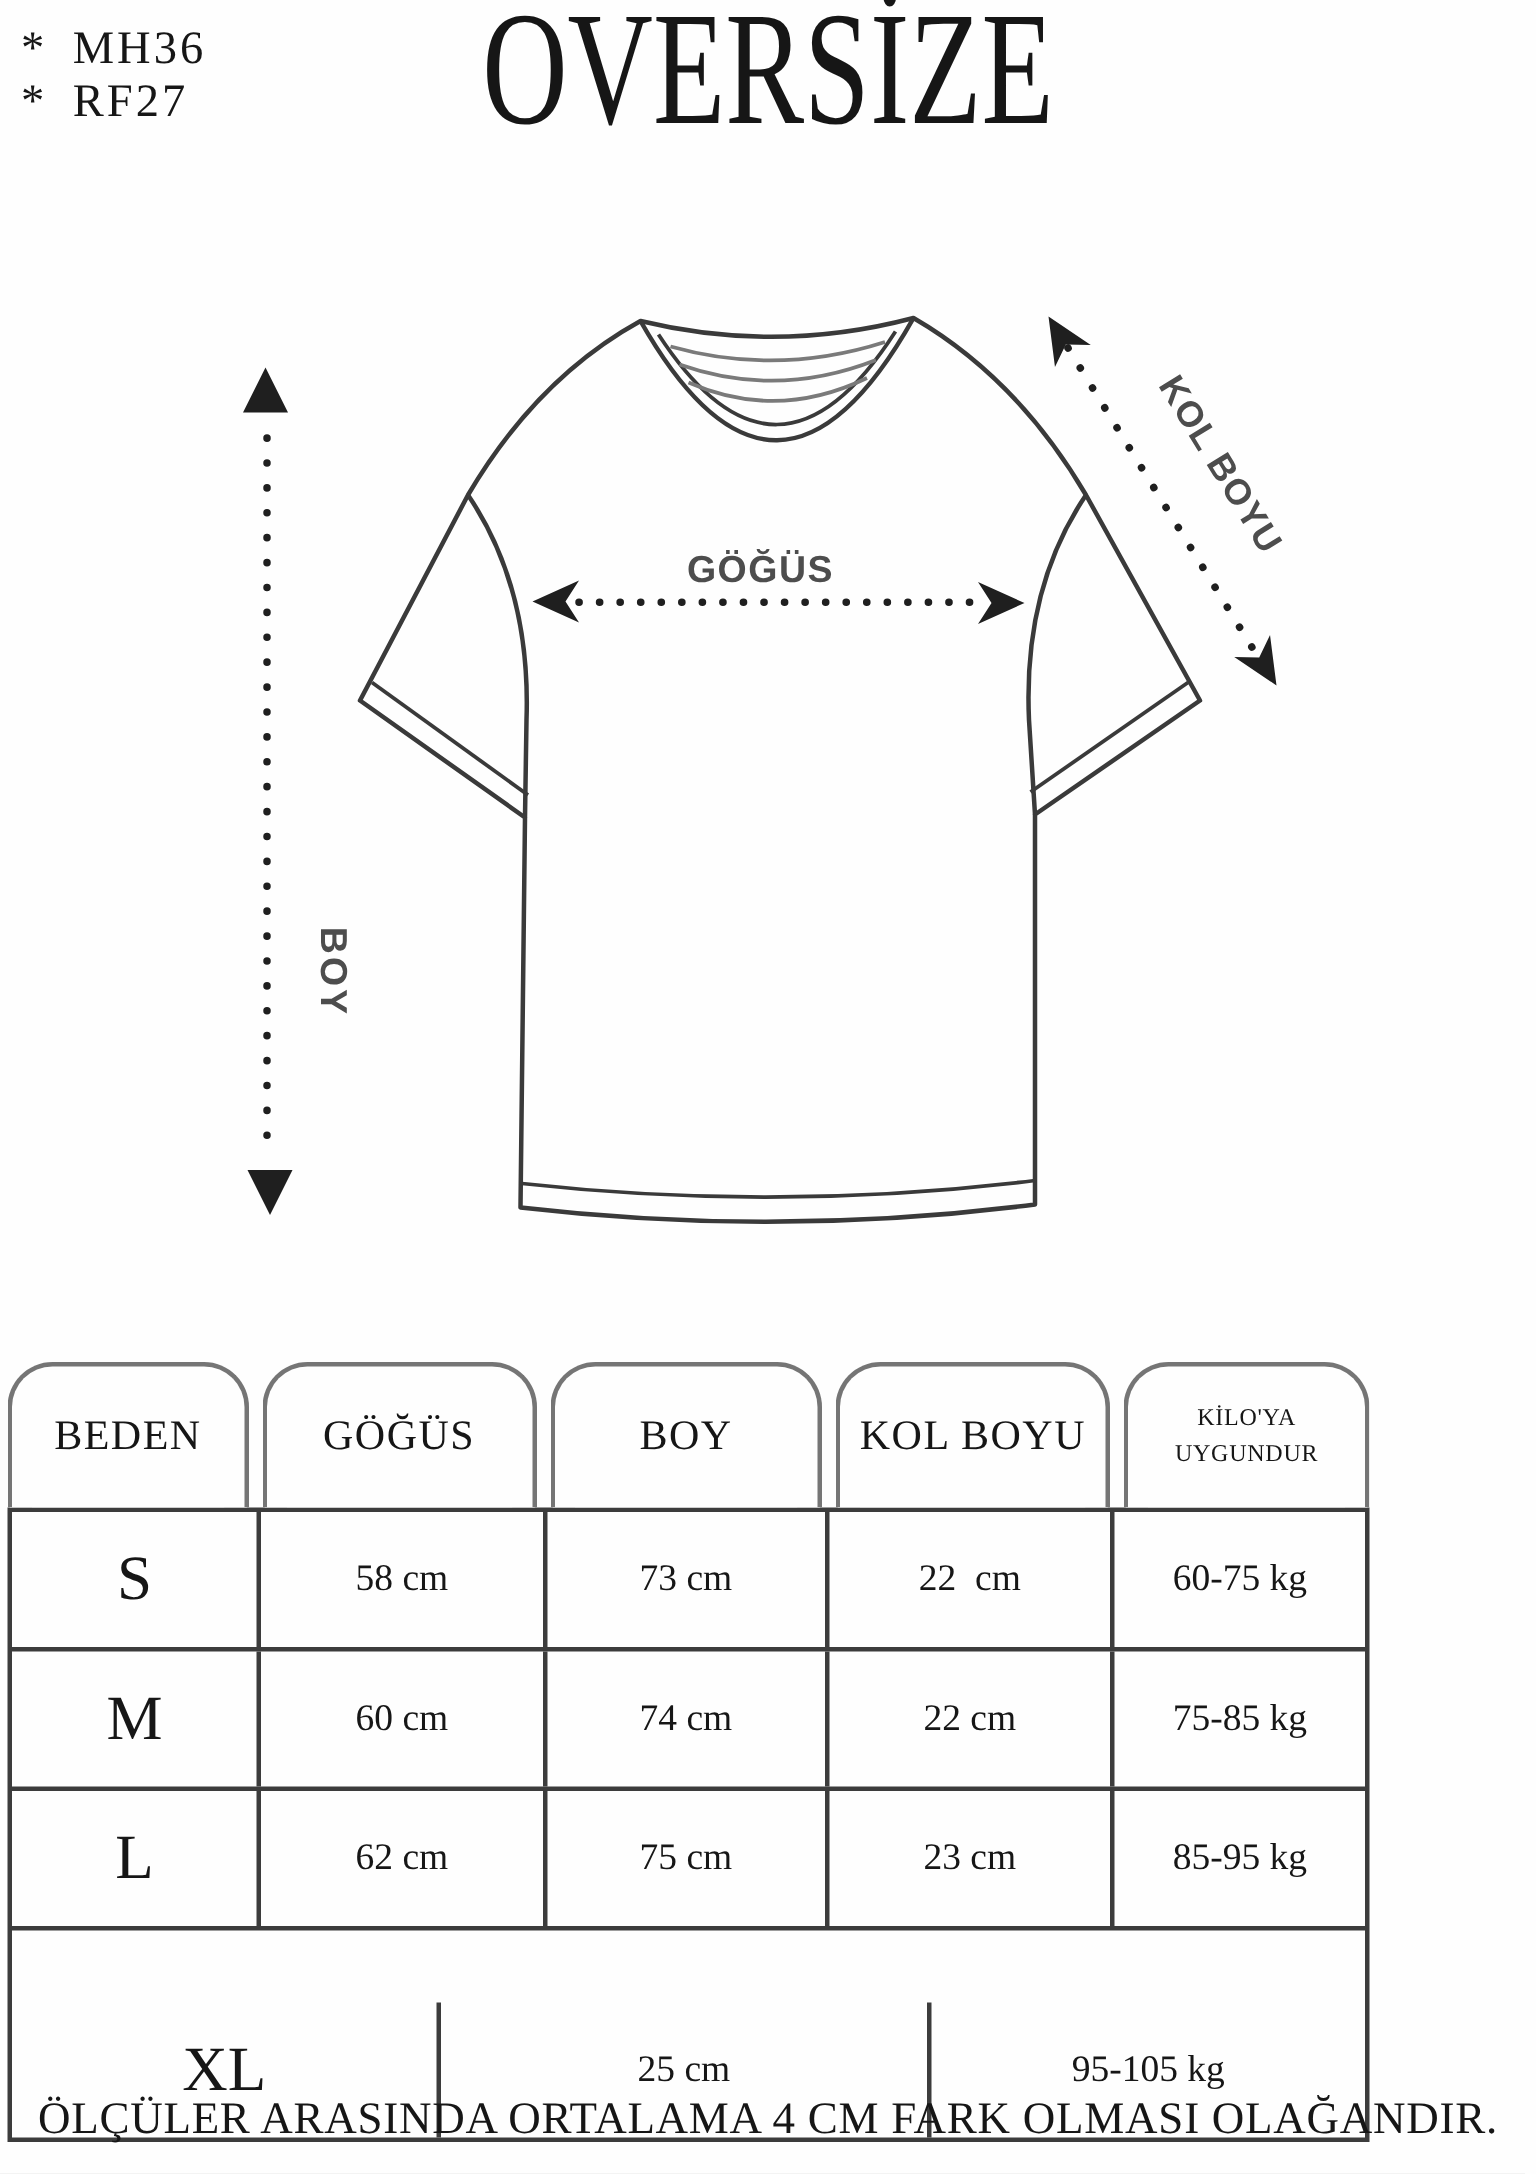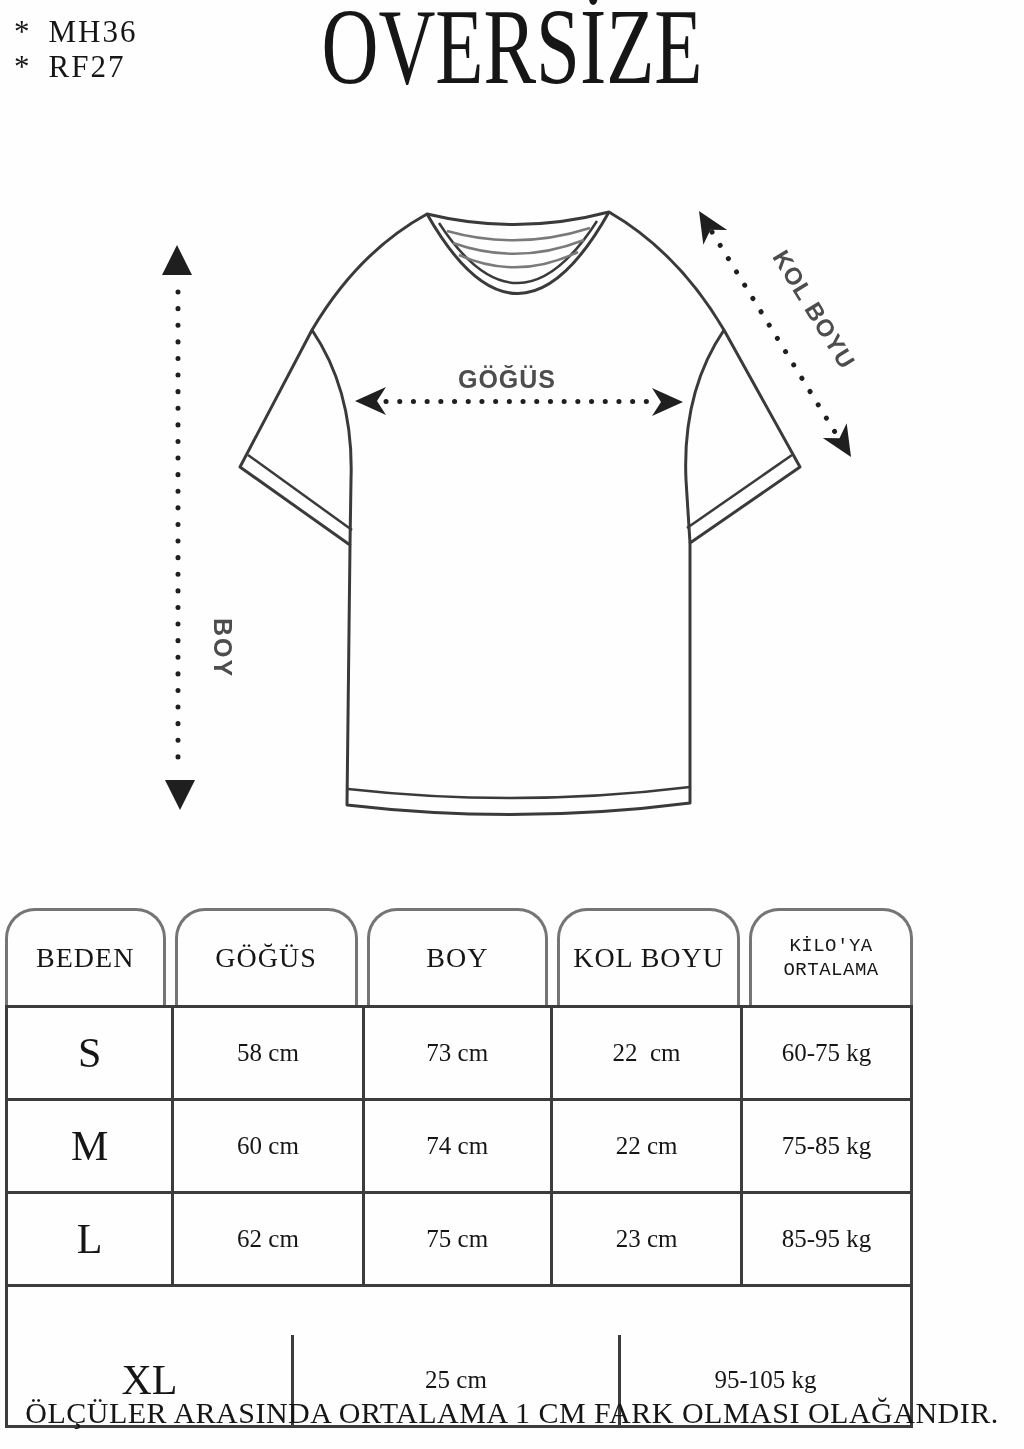--- a/index.html
+++ b/index.html
@@ -20,21 +20,21 @@
   
   .size-table{position:absolute;top:908px;left:5px;width:908px;}
   .tabs{display:flex;gap:9px;height:97px;}
   .tab{
     box-sizing:border-box;border:3px solid #757575;border-bottom:none;
     border-radius:30px 30px 0 0;background:#fefefe;
     display:flex;flex-direction:column;align-items:center;justify-content:center;
     text-align:center;flex-basis:0;
   }
   .tab-label{font-size:28px;letter-spacing:1px;}
-  .tab-label-sm{font-size:19px;line-height:24px;letter-spacing:.5px;font-family:Liberation Mono, monospace;}
+  .tab-label-sm{font-size:16px;line-height:24px;letter-spacing:.5px;}
   .t1{flex-grow:185;} .t2{flex-grow:212;} .t3{flex-grow:210;} .t4{flex-grow:212;} .t5{flex-grow:189;}
   .grid{border:3px solid #3c3c3c;box-sizing:border-box;}
   .grow{display:flex;height:90px;border-bottom:3px solid #3c3c3c;}
   .grow:last-child{border-bottom:none;margin-top:48px;}
   .cell{
     box-sizing:border-box;flex-basis:0;display:flex;align-items:center;justify-content:center;
     border-right:3px solid #3c3c3c;white-space:pre;font-size:25px;
   }
   .cell:last-child{border-right:none;}
   .cell-size{font-size:42px;}
@@ -129,21 +129,21 @@
         <span class="tab-label">GÖĞÜS</span>
       </div>
       <div class="tab t3">
         <span class="tab-label">BOY</span>
       </div>
       <div class="tab t4">
         <span class="tab-label">KOL BOYU</span>
       </div>
       <div class="tab t5">
         <span class="tab-label-sm">KİLO'YA</span>
-        <span class="tab-label-sm">ORTALAMA</span>
+        <span class="tab-label-sm">UYGUNDUR</span>
       </div>
     </div>
 
     <div class="grid">
       <div class="grow">
         <div class="cell cell-size t1">S</div>
         <div class="cell t2">58 cm</div>
         <div class="cell t3">73 cm</div>
         <div class="cell t4">22  cm</div>
         <div class="cell t5">60-75 kg</div>
@@ -163,15 +163,15 @@
         <div class="cell t5">85-95 kg</div>
       </div>
       <div class="grow">
         <div class="cell cell-size t1">XL</div>
         <div class="cell t4">25 cm</div>
         <div class="cell t5">95-105 kg</div>
       </div>
     </div>
   </div>
 
-  <div class="footer-note">ÖLÇÜLER ARASINDA ORTALAMA 1 CM FARK OLMASI OLAĞANDIR.</div>
+  <div class="footer-note">ÖLÇÜLER ARASINDA ORTALAMA 4 CM FARK OLMASI OLAĞANDIR.</div>
 
 </div>
 
 </body></html>

